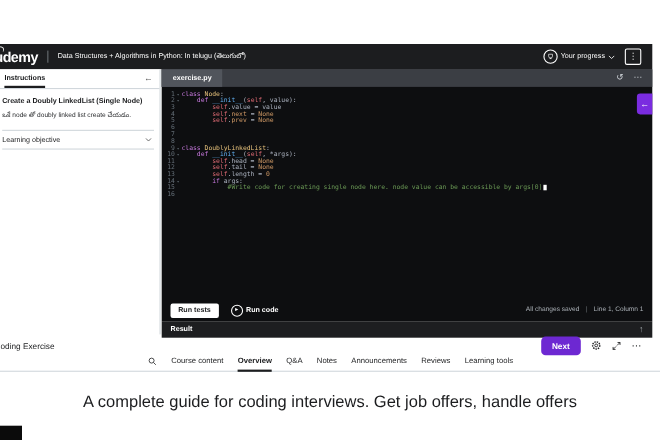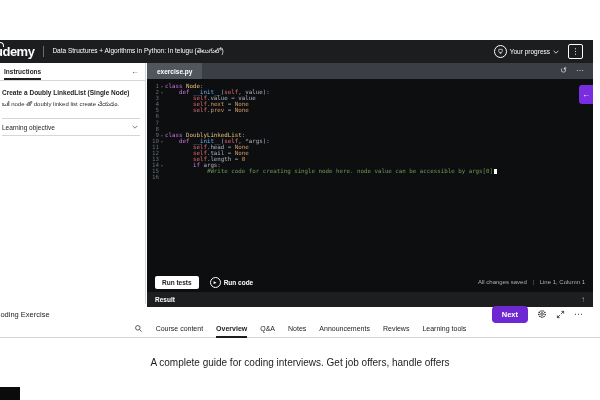--- a/index.html
+++ b/index.html
@@ -79,21 +79,21 @@
   .f-sp{flex:1;}
   .next-btn{background:#6d28d2;color:#fff;font-size:7.5px;font-weight:bold;border:none;
        border-radius:4px;padding:4px 10px;cursor:pointer;font-family:inherit;}
   .f-ic{margin-left:9px;color:#1c1d1f;display:flex;align-items:center;cursor:pointer;}
   .f-ellipsis{font-size:9px;color:#1c1d1f;margin-left:9px;margin-right:17px;cursor:pointer;}
   .f-tabsrow{position:absolute;left:0;right:0;top:319px;height:18px;display:flex;align-items:center;
        justify-content:center;gap:13px;border-bottom:1px solid #d1d7dc;}
   .f-tab{font-size:7px;color:#1c1d1f;cursor:pointer;height:100%;display:flex;align-items:center;position:relative;}
   .f-tab.active{font-weight:bold;}
   .f-tab.active::after{content:"";position:absolute;left:0;right:0;bottom:-1px;height:2px;background:#1c1d1f;}
-  .tagline{position:absolute;left:0;right:0;top:357px;text-align:center;font-size:10px;color:#1c1d1f;}
+  .tagline{position:absolute;left:0;right:0;top:357px;text-align:center;font-size:15px;color:#1c1d1f;}
   .corner-block{position:absolute;left:0;top:387px;width:20px;height:13px;background:#0b0b0b;}
   svg{display:block;}
 </style>
 </head>
 <body>
 
 <div class="app">
 
   <div class="hdr">
     <div class="logo">udemy</div>

